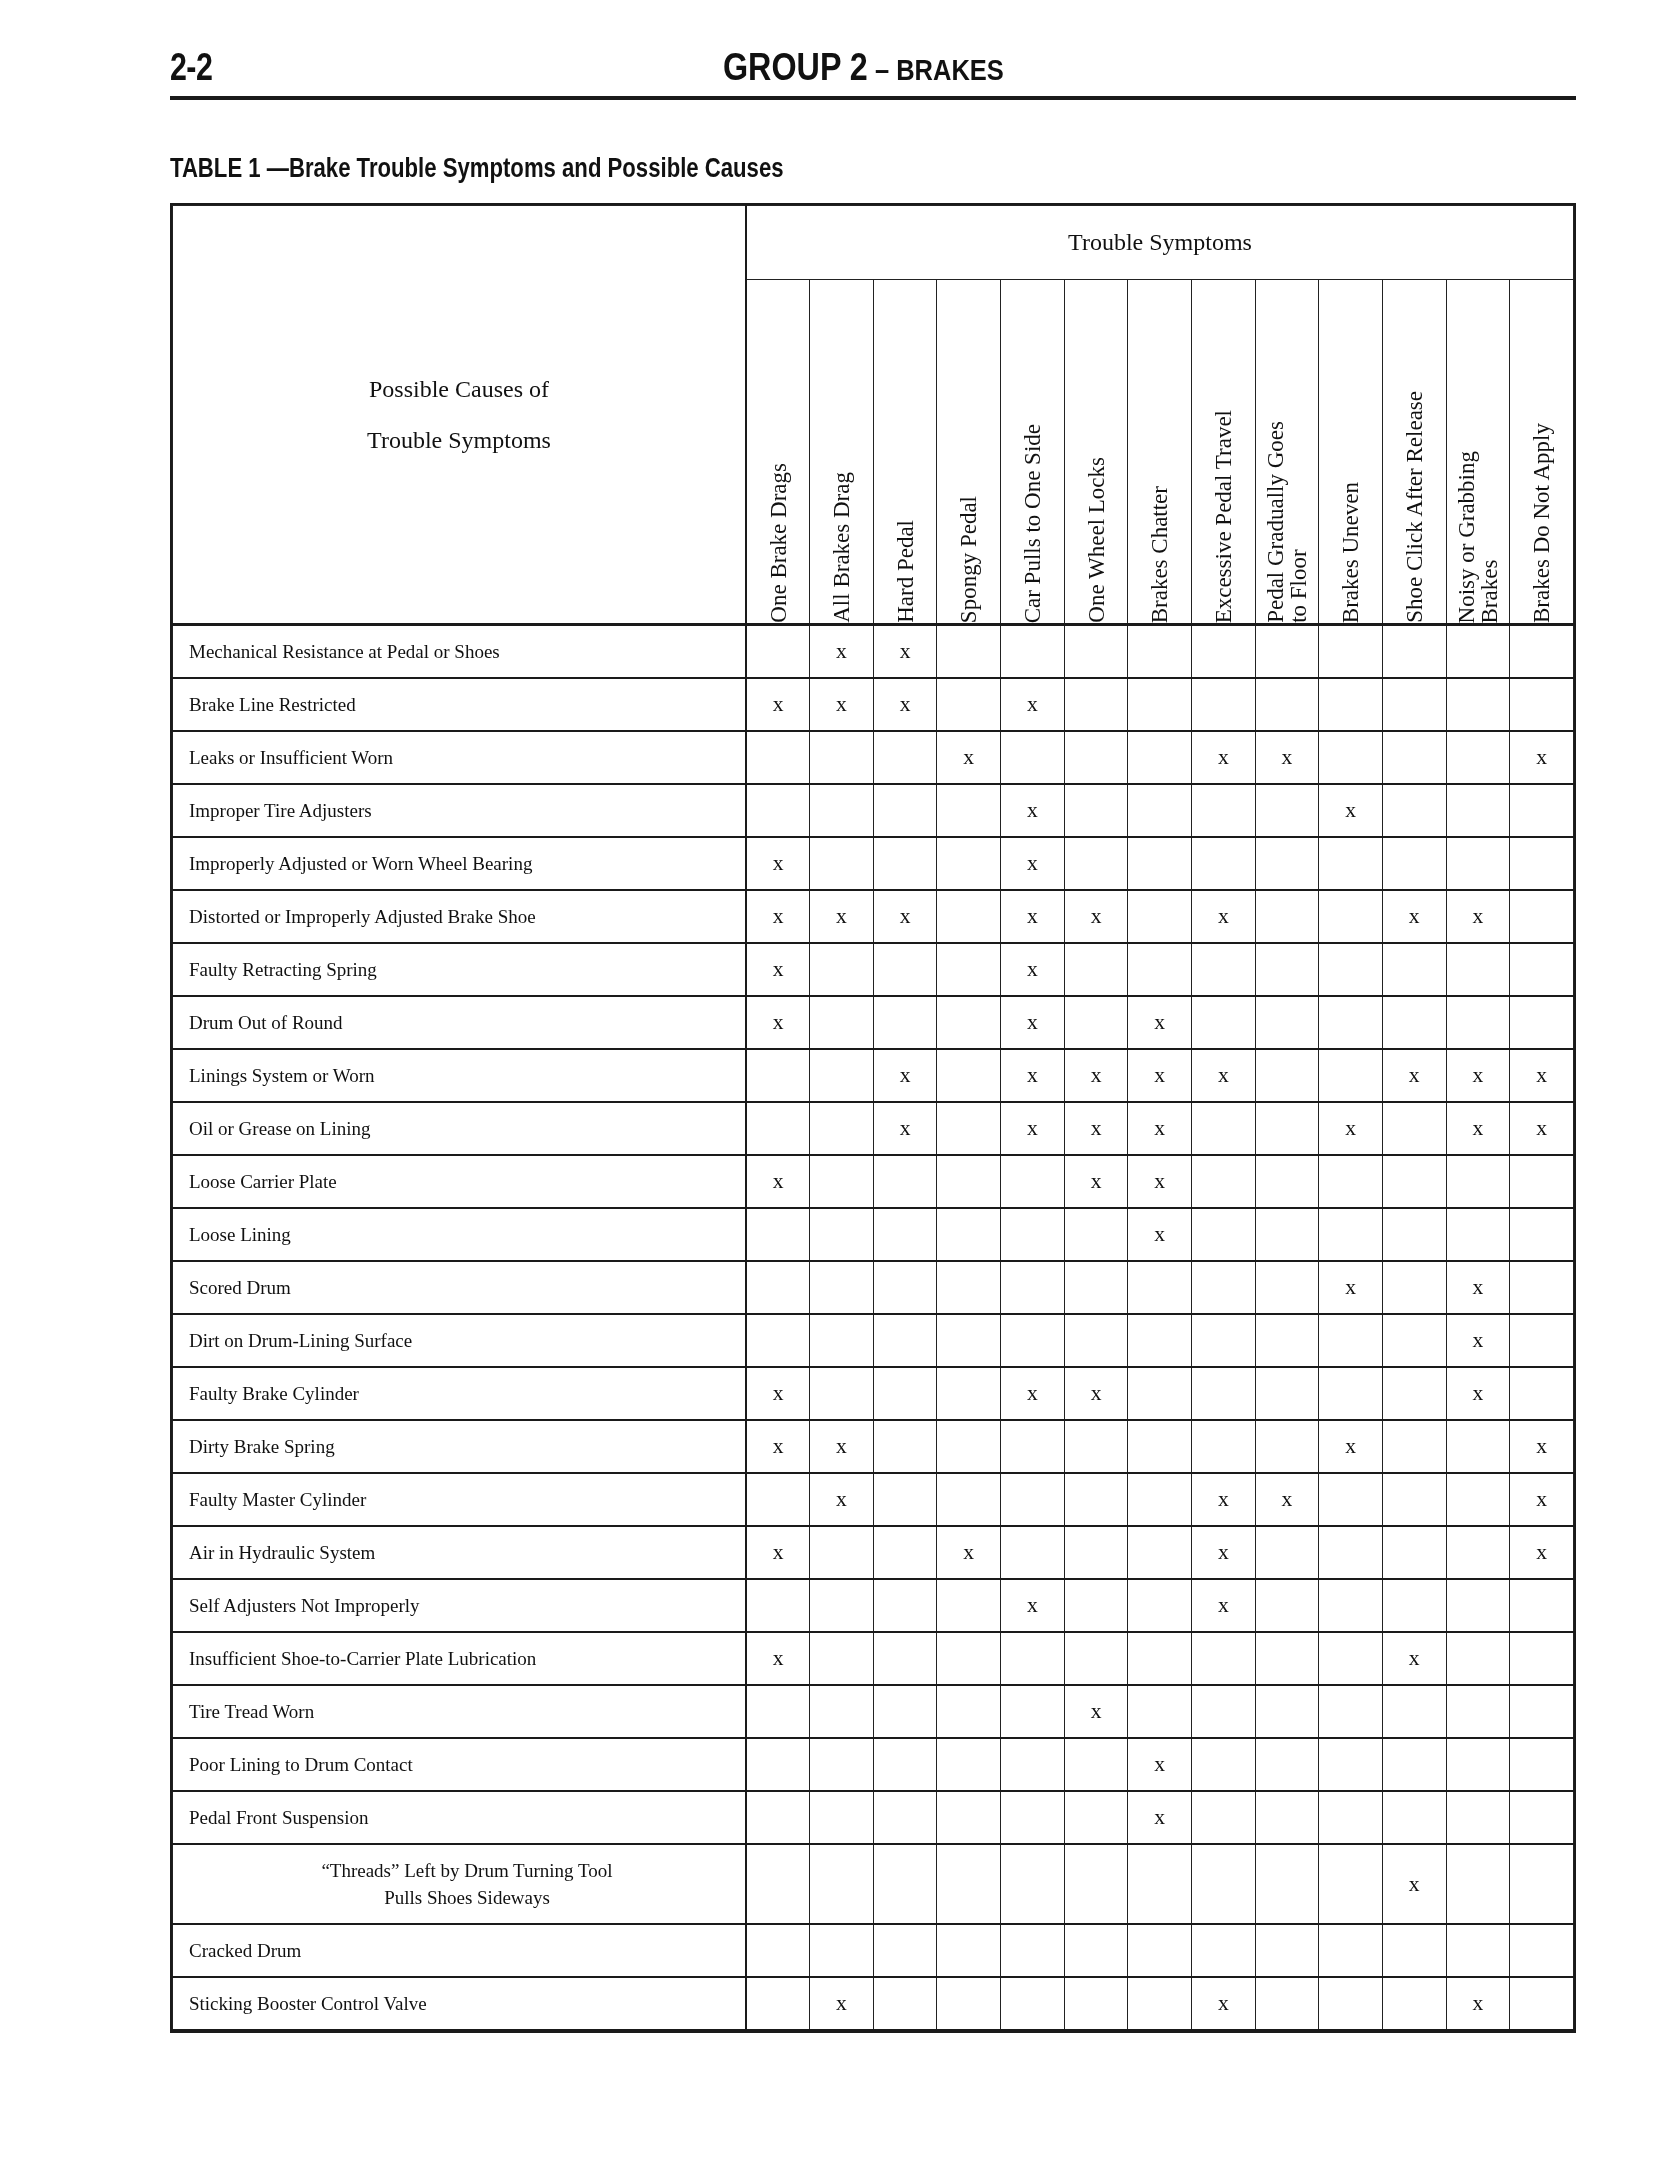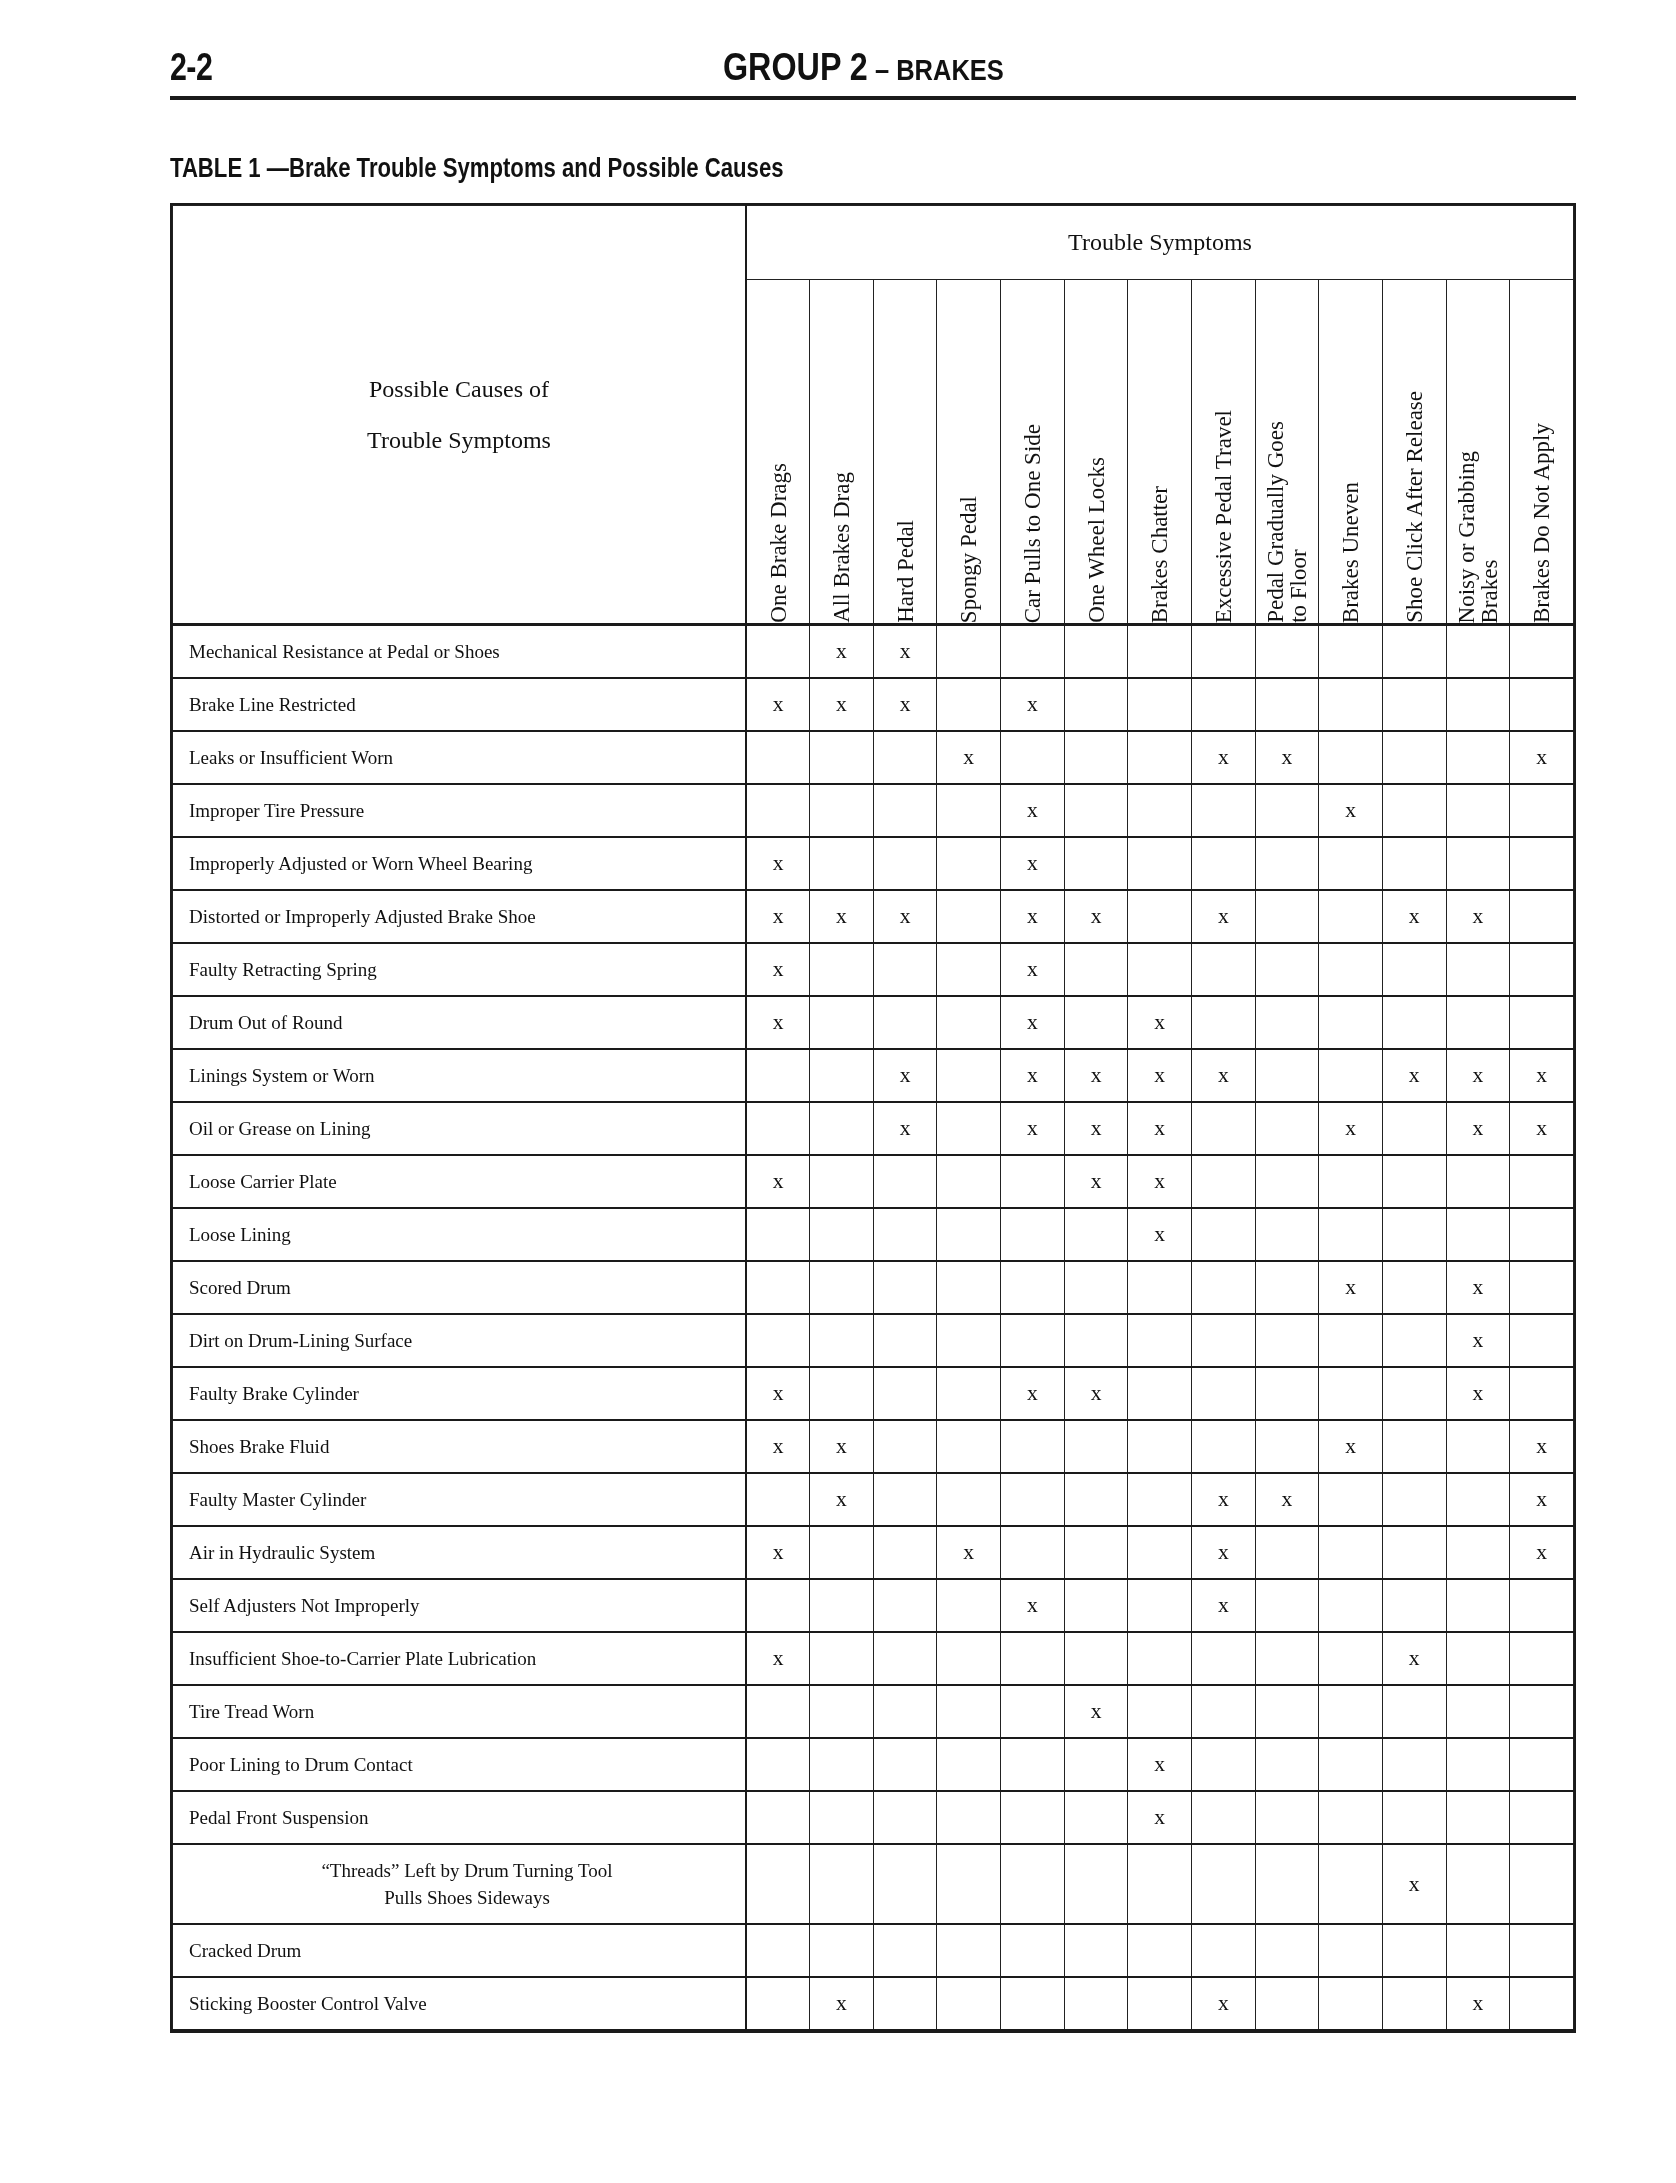--- a/index.html
+++ b/index.html
@@ -124,21 +124,21 @@
           <td class="mark-cell"></td>
           <td class="mark-cell"></td>
           <td class="mark-cell">x</td>
           <td class="mark-cell">x</td>
           <td class="mark-cell"></td>
           <td class="mark-cell"></td>
           <td class="mark-cell"></td>
           <td class="mark-cell">x</td>
         </tr>
         <tr>
-          <td class="cause-cell">Improper Tire Pressure</td>
+          <td class="cause-cell">Improper Tire Adjusters</td>
           <td class="mark-cell"></td>
           <td class="mark-cell"></td>
           <td class="mark-cell"></td>
           <td class="mark-cell"></td>
           <td class="mark-cell">x</td>
           <td class="mark-cell"></td>
           <td class="mark-cell"></td>
           <td class="mark-cell"></td>
           <td class="mark-cell"></td>
           <td class="mark-cell">x</td>
@@ -316,21 +316,21 @@
           <td class="mark-cell">x</td>
           <td class="mark-cell"></td>
           <td class="mark-cell"></td>
           <td class="mark-cell"></td>
           <td class="mark-cell"></td>
           <td class="mark-cell"></td>
           <td class="mark-cell">x</td>
           <td class="mark-cell"></td>
         </tr>
         <tr>
-          <td class="cause-cell">Shoes Brake Fluid</td>
+          <td class="cause-cell">Dirty Brake Spring</td>
           <td class="mark-cell">x</td>
           <td class="mark-cell">x</td>
           <td class="mark-cell"></td>
           <td class="mark-cell"></td>
           <td class="mark-cell"></td>
           <td class="mark-cell"></td>
           <td class="mark-cell"></td>
           <td class="mark-cell"></td>
           <td class="mark-cell"></td>
           <td class="mark-cell">x</td>

